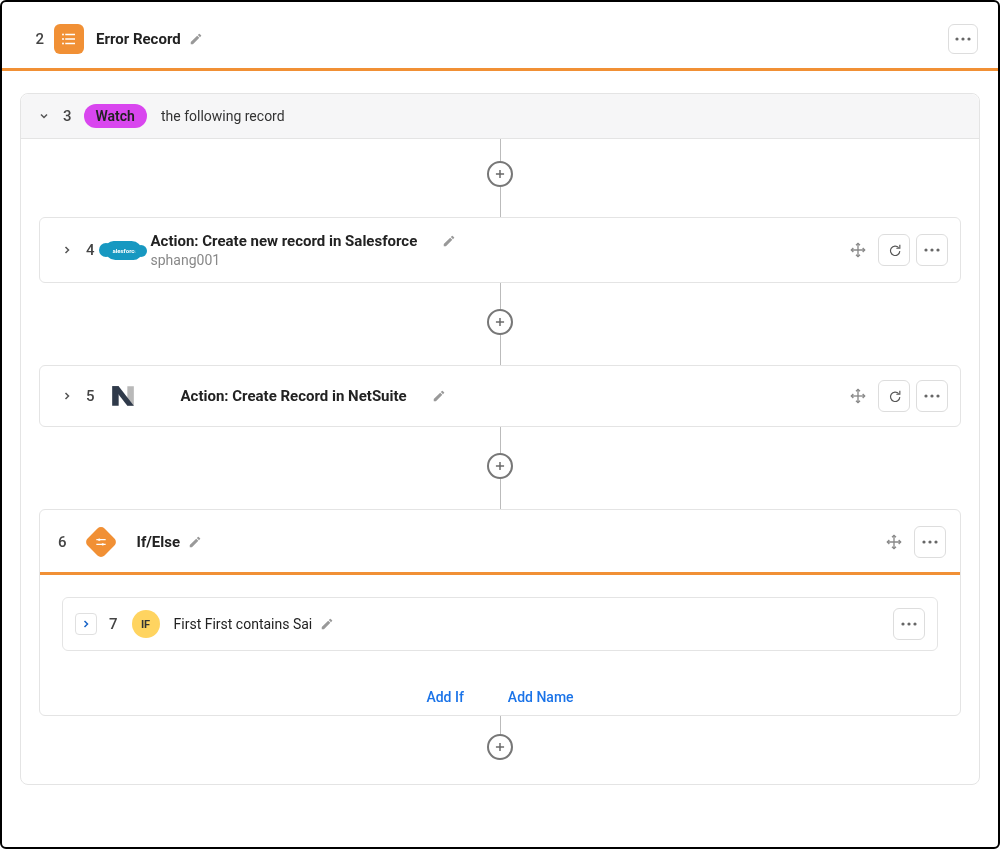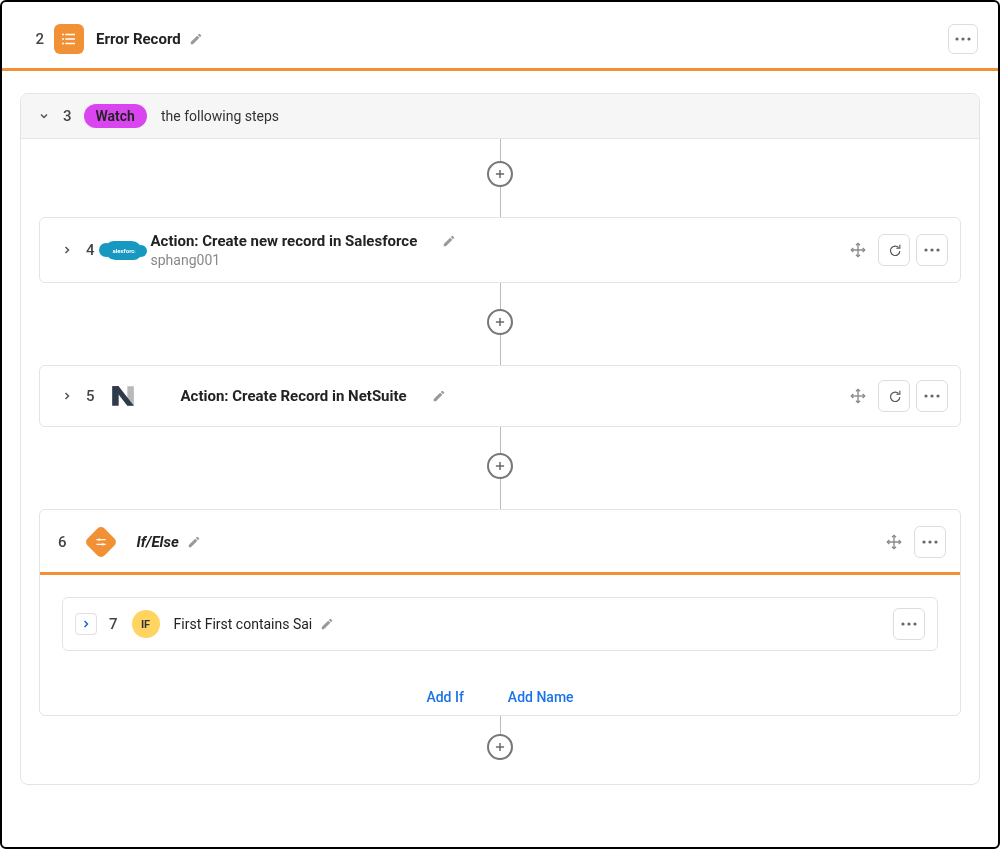--- a/index.html
+++ b/index.html
@@ -137,21 +137,21 @@
 
   
   .ifelse-block {
     border: 1px solid #e4e4e4;
     border-radius: 6px;
     background:#fff;
     overflow:hidden;
   }
   .ifelse-header { display:flex; align-items:center; padding: 16px 14px 14px 14px; }
   .ifelse-header .num { margin: 0 12px 0 4px; color:#444; font-weight:500; font-size:15px;}
-  .ifelse-header .title { font-weight:700; font-size:15px;font-style:italic; }
+  .ifelse-header .title { font-weight:700; font-size:15px; }
   .ifelse-header .actions { margin-left:auto; display:flex; align-items:center; }
   .orange-divider { height:3px; background:#f19035; margin: 0; }
 
   .if-row-wrap { padding: 22px 22px 10px 22px; }
   .if-row {
     border: 1px solid #e4e4e4;
     border-radius: 6px;
     display:flex; align-items:center;
     padding: 10px 12px;
     background:#fff;
@@ -247,21 +247,21 @@
 
   <div class="watch-wrap">
     <div class="watch-header">
       <span class="chev">
         <svg width="12" height="12" viewBox="0 0 24 24" stroke="#555" stroke-width="3" fill="none">
             <polyline points="6 9 12 15 18 9"></polyline>
           </svg>
       </span>
       <span class="num">3</span>
       <span class="pill">Watch</span>
-      <span class="plain">the following steps</span>
+      <span class="plain">the following record</span>
     </div>
 
     <div class="watch-body">
 
       <div class="connector">
         <div class="vline" style="height:22px"></div>
         <div class="plus-circle">
           <svg width="14" height="14" viewBox="0 0 24 24" stroke="#666" stroke-width="2.5" fill="none">
               <line x1="12" y1="5" x2="12" y2="19"></line>
               <line x1="5" y1="12" x2="19" y2="12"></line>

